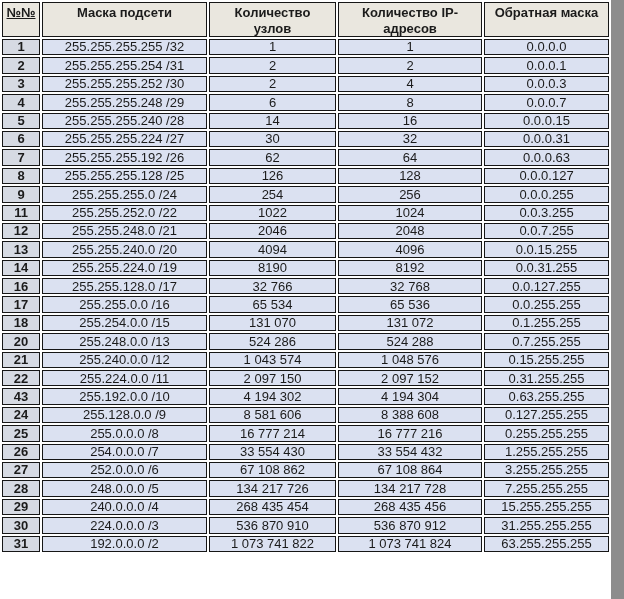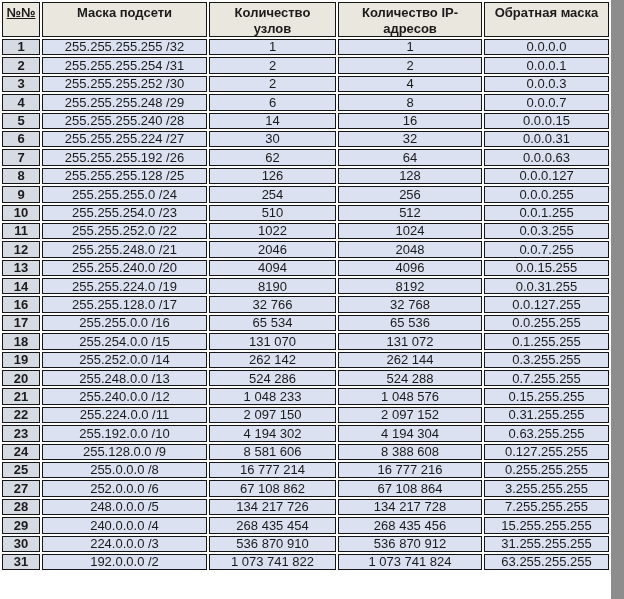--- a/index.html
+++ b/index.html
@@ -148,27 +148,20 @@
     <td>0.0.0.127</td>
   </tr>
         <tr>
     <td class="c-num">9</td>
     <td>255.255.255.0 /24</td>
     <td>254</td>
     <td>256</td>
     <td>0.0.0.255</td>
   </tr>
         <tr>
-    <td class="c-num">10</td>
-    <td>255.255.254.0 /23</td>
-    <td>510</td>
-    <td>512</td>
-    <td>0.0.1.255</td>
-  </tr>
-        <tr>
     <td class="c-num">11</td>
     <td>255.255.252.0 /22</td>
     <td>1022</td>
     <td>1024</td>
     <td>0.0.3.255</td>
   </tr>
         <tr>
     <td class="c-num">12</td>
     <td>255.255.248.0 /21</td>
     <td>2046</td>
@@ -204,69 +197,69 @@
     <td>0.0.255.255</td>
   </tr>
         <tr>
     <td class="c-num">18</td>
     <td>255.254.0.0 /15</td>
     <td>131 070</td>
     <td>131 072</td>
     <td>0.1.255.255</td>
   </tr>
         <tr>
-    <td class="c-num">19</td>
-    <td>255.252.0.0 /14</td>
-    <td>262 142</td>
-    <td>262 144</td>
-    <td>0.3.255.255</td>
-  </tr>
-        <tr>
     <td class="c-num">20</td>
     <td>255.248.0.0 /13</td>
     <td>524 286</td>
     <td>524 288</td>
     <td>0.7.255.255</td>
   </tr>
         <tr>
     <td class="c-num">21</td>
     <td>255.240.0.0 /12</td>
-    <td>1 048 233</td>
+    <td>1 043 574</td>
     <td>1 048 576</td>
     <td>0.15.255.255</td>
   </tr>
         <tr>
     <td class="c-num">22</td>
     <td>255.224.0.0 /11</td>
     <td>2 097 150</td>
     <td>2 097 152</td>
     <td>0.31.255.255</td>
   </tr>
         <tr>
-    <td class="c-num">23</td>
+    <td class="c-num">43</td>
     <td>255.192.0.0 /10</td>
     <td>4 194 302</td>
     <td>4 194 304</td>
     <td>0.63.255.255</td>
   </tr>
         <tr>
     <td class="c-num">24</td>
     <td>255.128.0.0 /9</td>
     <td>8 581 606</td>
     <td>8 388 608</td>
     <td>0.127.255.255</td>
   </tr>
         <tr>
     <td class="c-num">25</td>
     <td>255.0.0.0 /8</td>
     <td>16 777 214</td>
     <td>16 777 216</td>
     <td>0.255.255.255</td>
   </tr>
         <tr>
+    <td class="c-num">26</td>
+    <td>254.0.0.0 /7</td>
+    <td>33 554 430</td>
+    <td>33 554 432</td>
+    <td>1.255.255.255</td>
+  </tr>
+        <tr>
     <td class="c-num">27</td>
     <td>252.0.0.0 /6</td>
     <td>67 108 862</td>
     <td>67 108 864</td>
     <td>3.255.255.255</td>
   </tr>
         <tr>
     <td class="c-num">28</td>
     <td>248.0.0.0 /5</td>
     <td>134 217 726</td>

